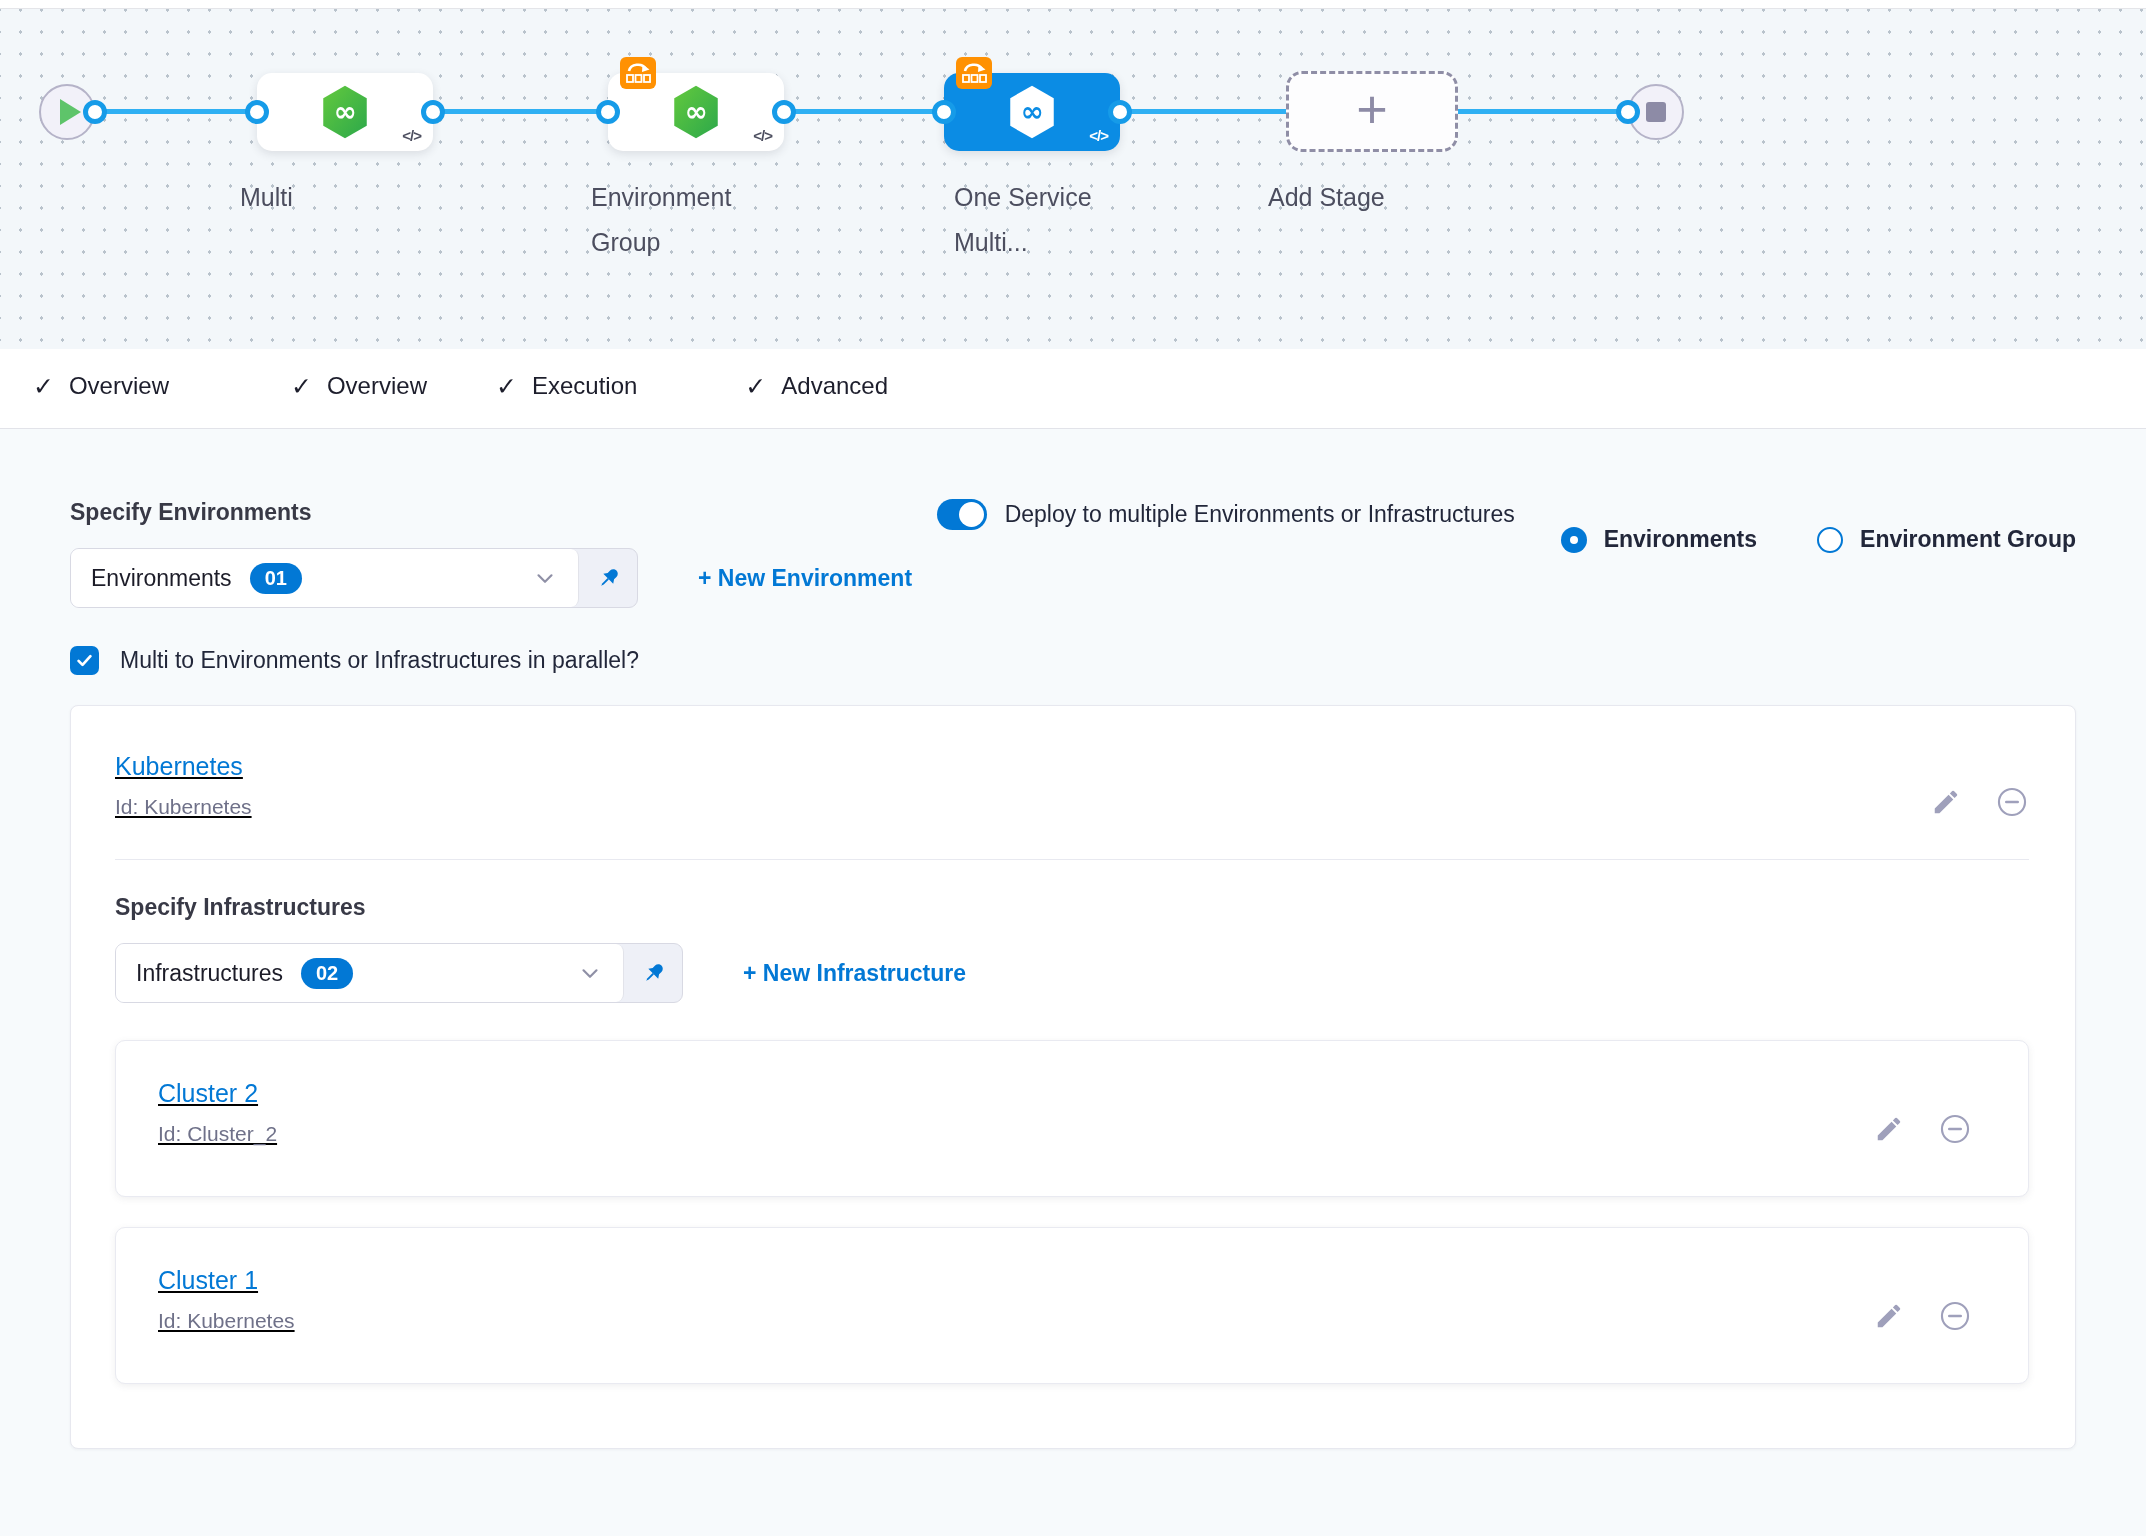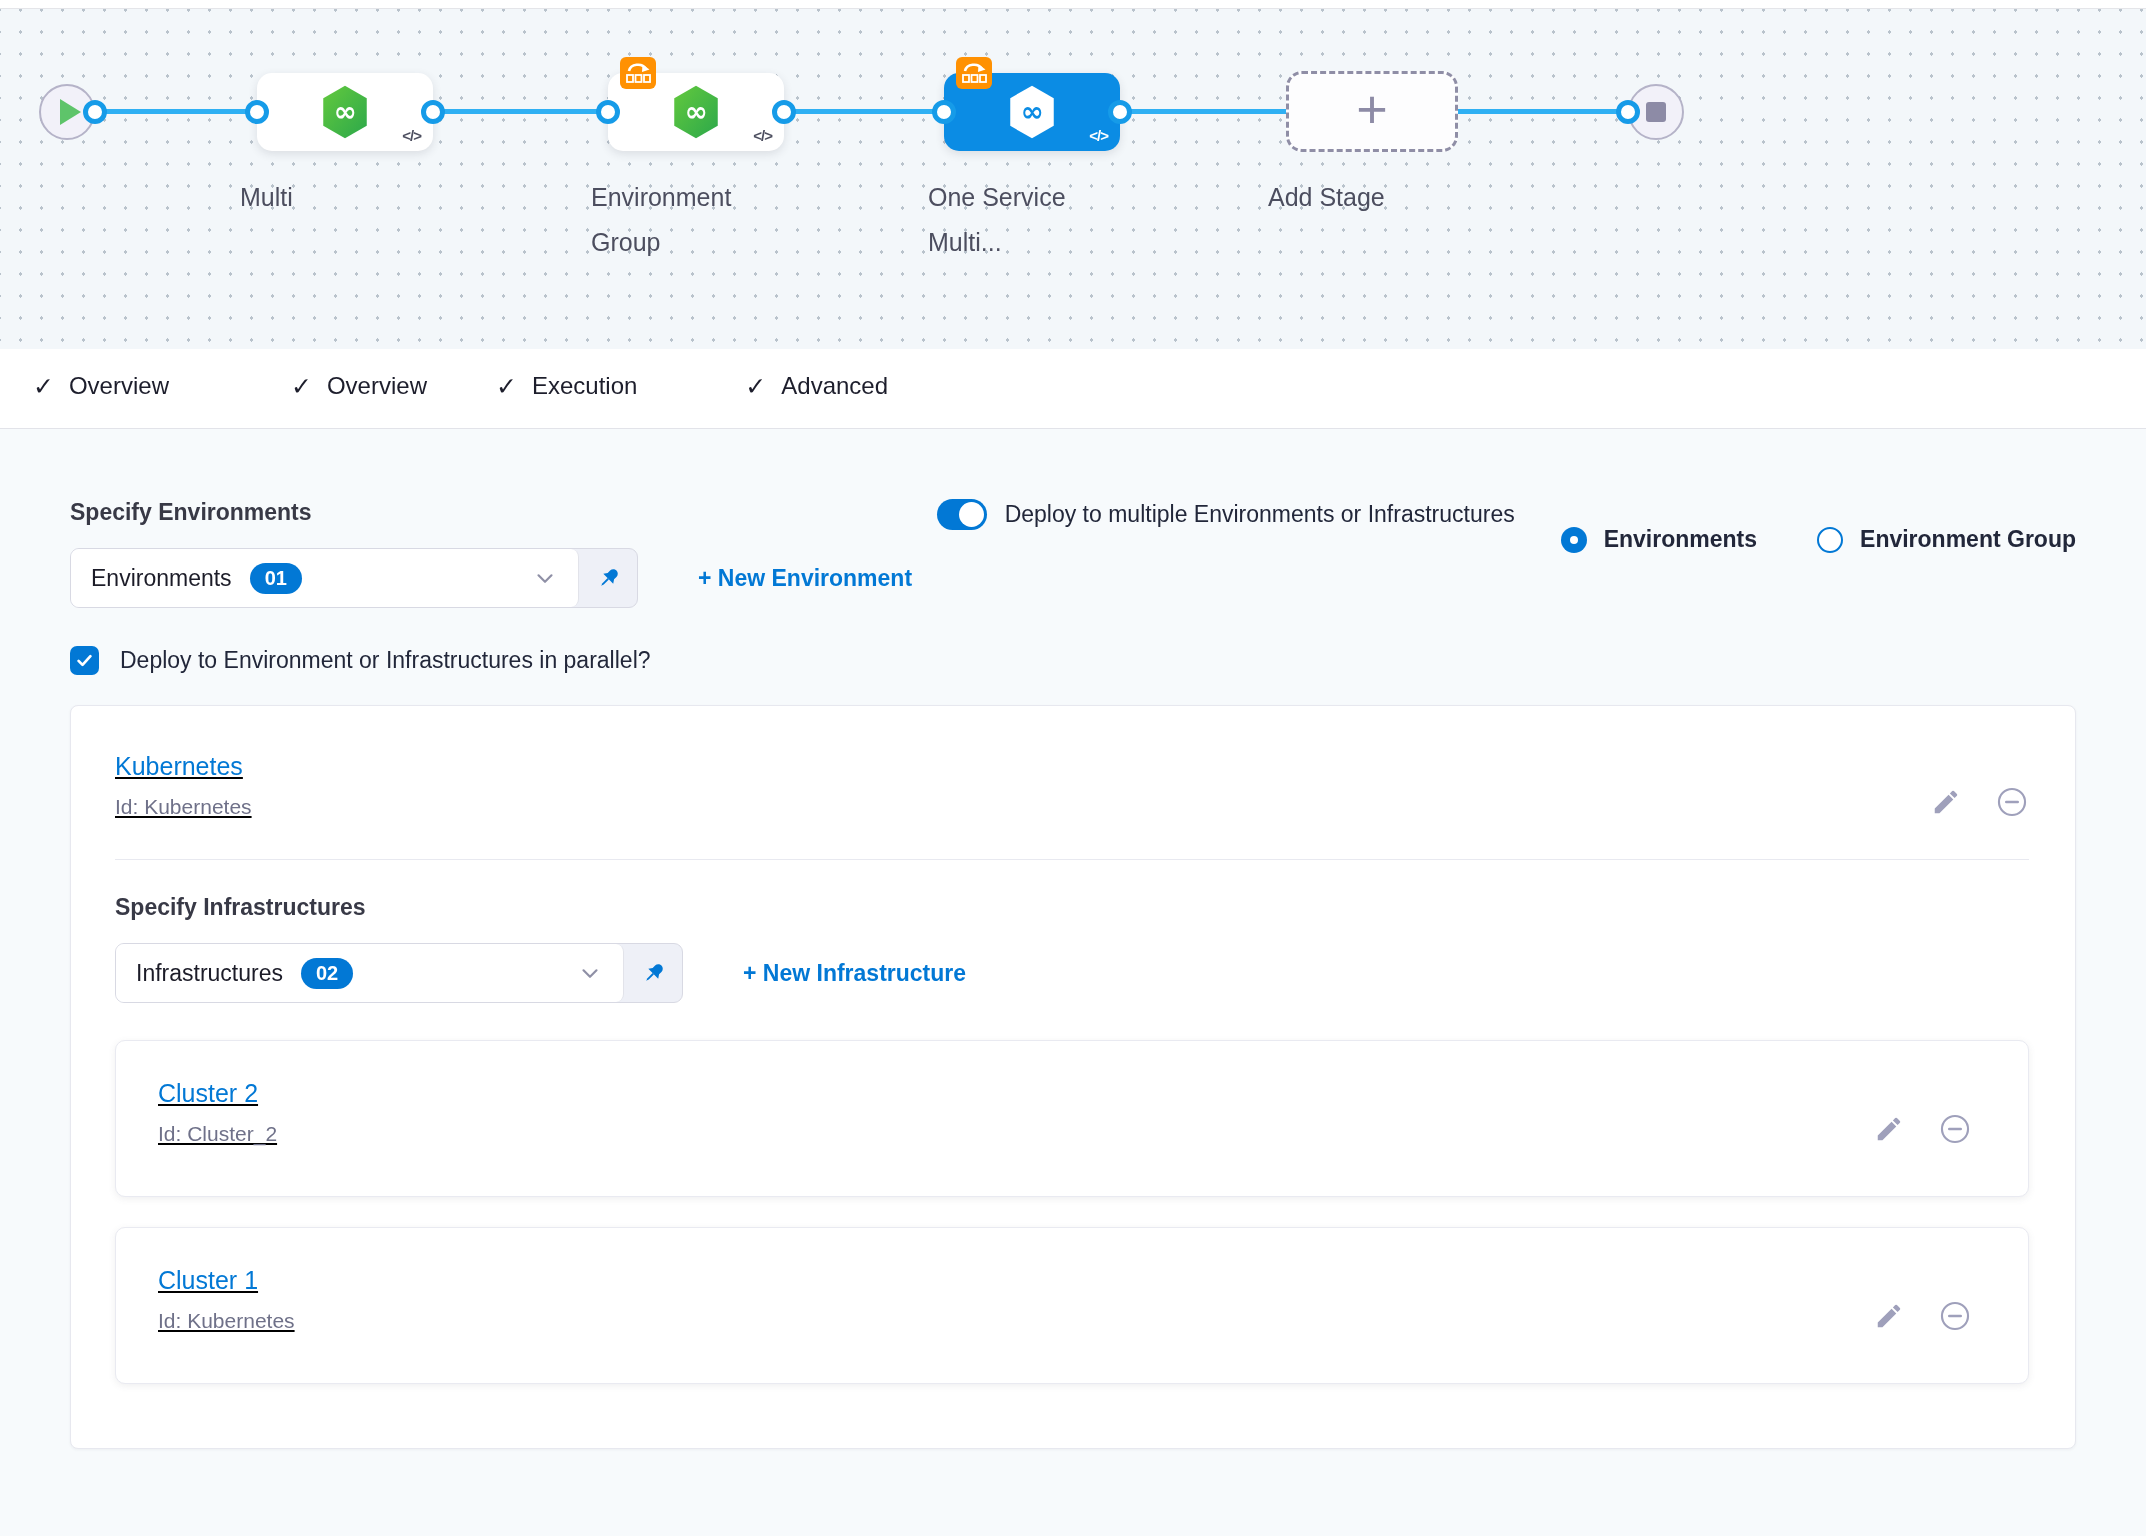--- a/index.html
+++ b/index.html
@@ -177,21 +177,21 @@
     <span class="dot" style="left:245px"></span>
     <span class="dot" style="left:421px"></span>
     <span class="dot" style="left:596px"></span>
     <span class="dot" style="left:772px"></span>
     <span class="dot" style="left:932px"></span>
     <span class="dot" style="left:1108px"></span>
     <span class="dot" style="left:1616px"></span>
 
     <div class="stage-label" style="left:240px">Multi</div>
     <div class="stage-label" style="left:591px">Environment Group</div>
-    <div class="stage-label" style="left:928px">One Service Multi...</div>
+    <div class="stage-label" style="left:954px">One Service Multi...</div>
     <div class="stage-label" style="left:1268px">Add Stage</div>
   </div>
 
   <div class="tabbar">
     <div class="tab">
       <span class="tab-check">✓</span>
       <span class="tab-label">Overview</span>
     </div>
     <div class="tab" style="margin-left:116px">
       <span class="tab-check">✓</span>
@@ -253,21 +253,21 @@
         </div>
       </div>
     </div>
 
     <div class="checkbox-row">
       <span class="checkbox">
         <svg width="19" height="19" viewBox="0 0 24 24">
           <polyline points="4.5,12.5 9.5,17.5 19.5,6.5" fill="none" stroke="#ffffff" stroke-width="3.4" stroke-linecap="round" stroke-linejoin="round"></polyline>
         </svg>
       </span>
-      <span class="checkbox-label">Deploy to Environment or Infrastructures in parallel?</span>
+      <span class="checkbox-label">Multi to Environments or Infrastructures in parallel?</span>
     </div>
 
     <div class="env-card">
       <div class="card-header">
         <div>
           <div class="card-title">Kubernetes</div>
           <div class="card-id">Id: Kubernetes</div>
         </div>
         <div class="icon-group">
           <span class="icon-btn">

